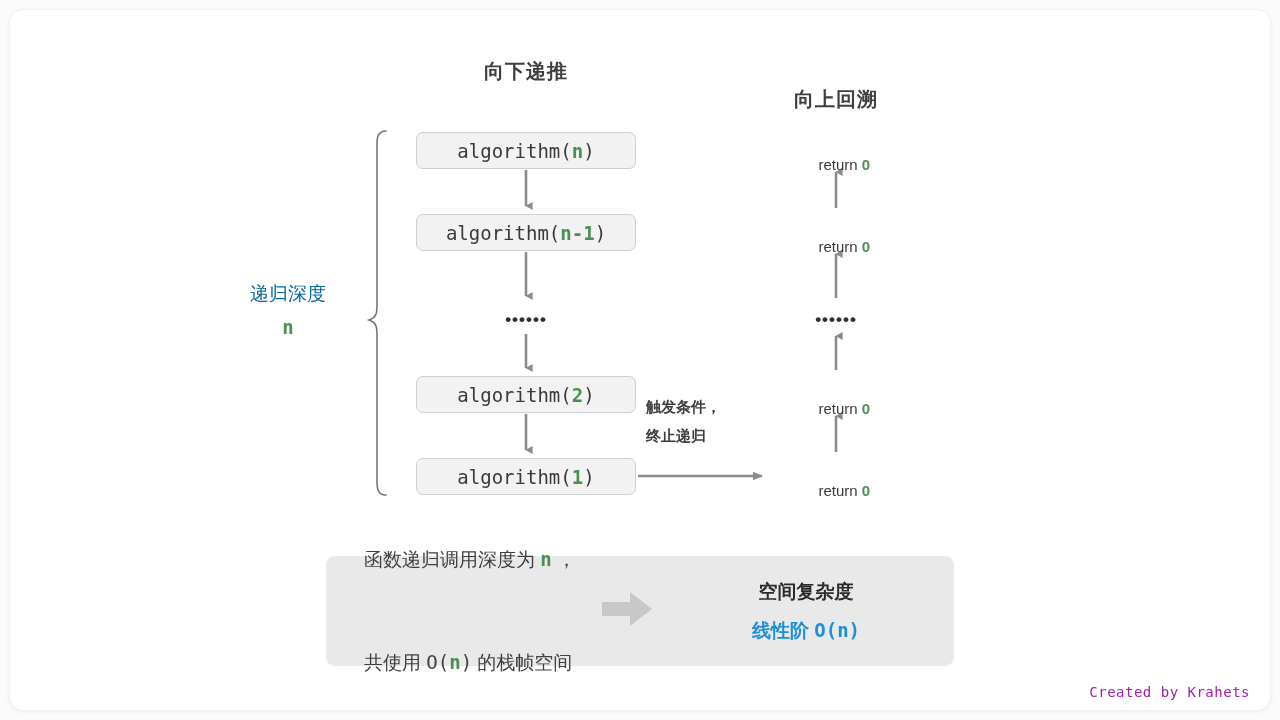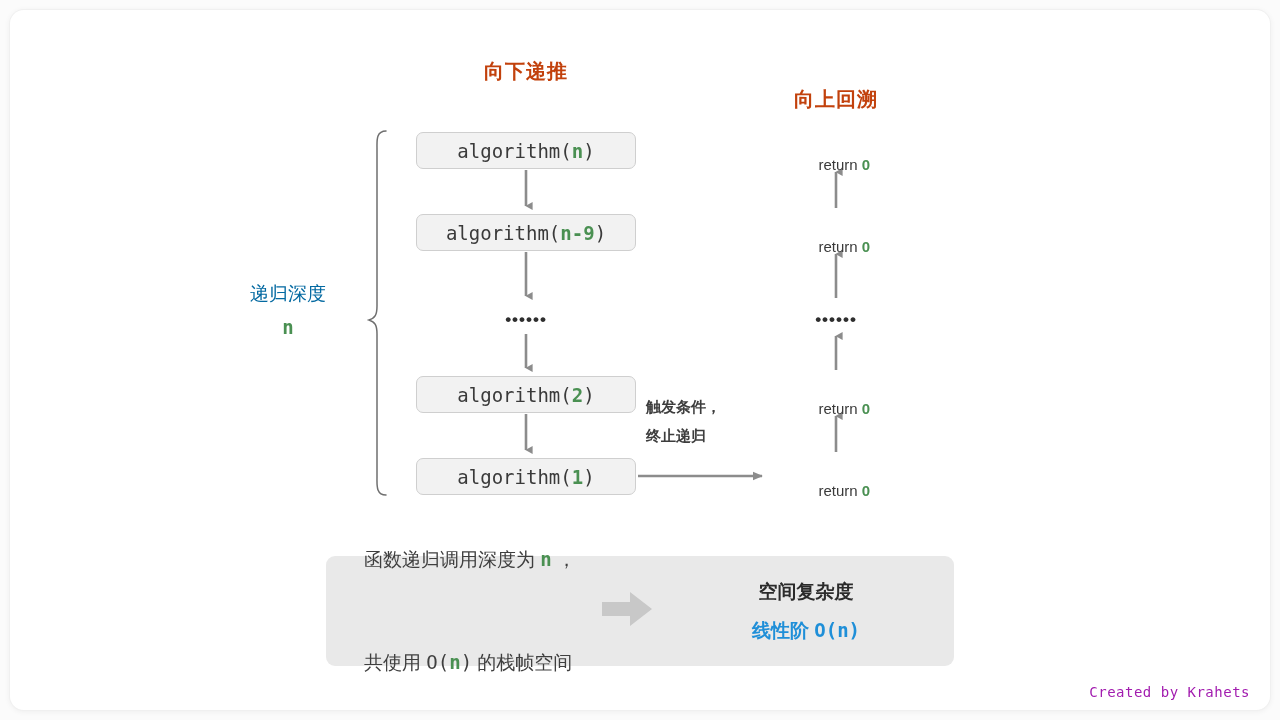--- a/index.html
+++ b/index.html
@@ -21,21 +21,21 @@
     background: #ffffff;
     border-radius: 14px;
     box-shadow: 0 0 0 1px #f0f0f0, 0 1px 6px rgba(0,0,0,0.07);
   }
 
   
   .col-head {
     position: absolute;
     font-size: 20px;
     font-weight: bold;
-    color: #c2410c;
+    color: #404040;
     letter-spacing: 1px;
     white-space: nowrap;
     text-align: center;
   }
   #head-down { left: 406px; top: 58px; width: 240px; }
   #head-up   { left: 716px; top: 58px; width: 240px; margin-top: 28px; }
 
   
   .callbox {
     position: absolute;
@@ -237,21 +237,21 @@
 
   <div id="depth">
     <span class="t1">递归深度</span>
     <span class="t2">n</span>
   </div>
 
   <div class="callbox" id="box-n">
     <span>algorithm(</span><span class="arg">n</span><span>)</span>
   </div>
   <div class="callbox" id="box-n1">
-    <span>algorithm(</span><span class="arg">n-9</span><span>)</span>
+    <span>algorithm(</span><span class="arg">n-1</span><span>)</span>
   </div>
   <div class="callbox" id="box-2">
     <span>algorithm(</span><span class="arg">2</span><span>)</span>
   </div>
   <div class="callbox" id="box-1">
     <span>algorithm(</span><span class="arg">1</span><span>)</span>
   </div>
 
   <div class="dots" id="dots-left">••••••</div>
   <div class="dots" id="dots-right">••••••</div>

